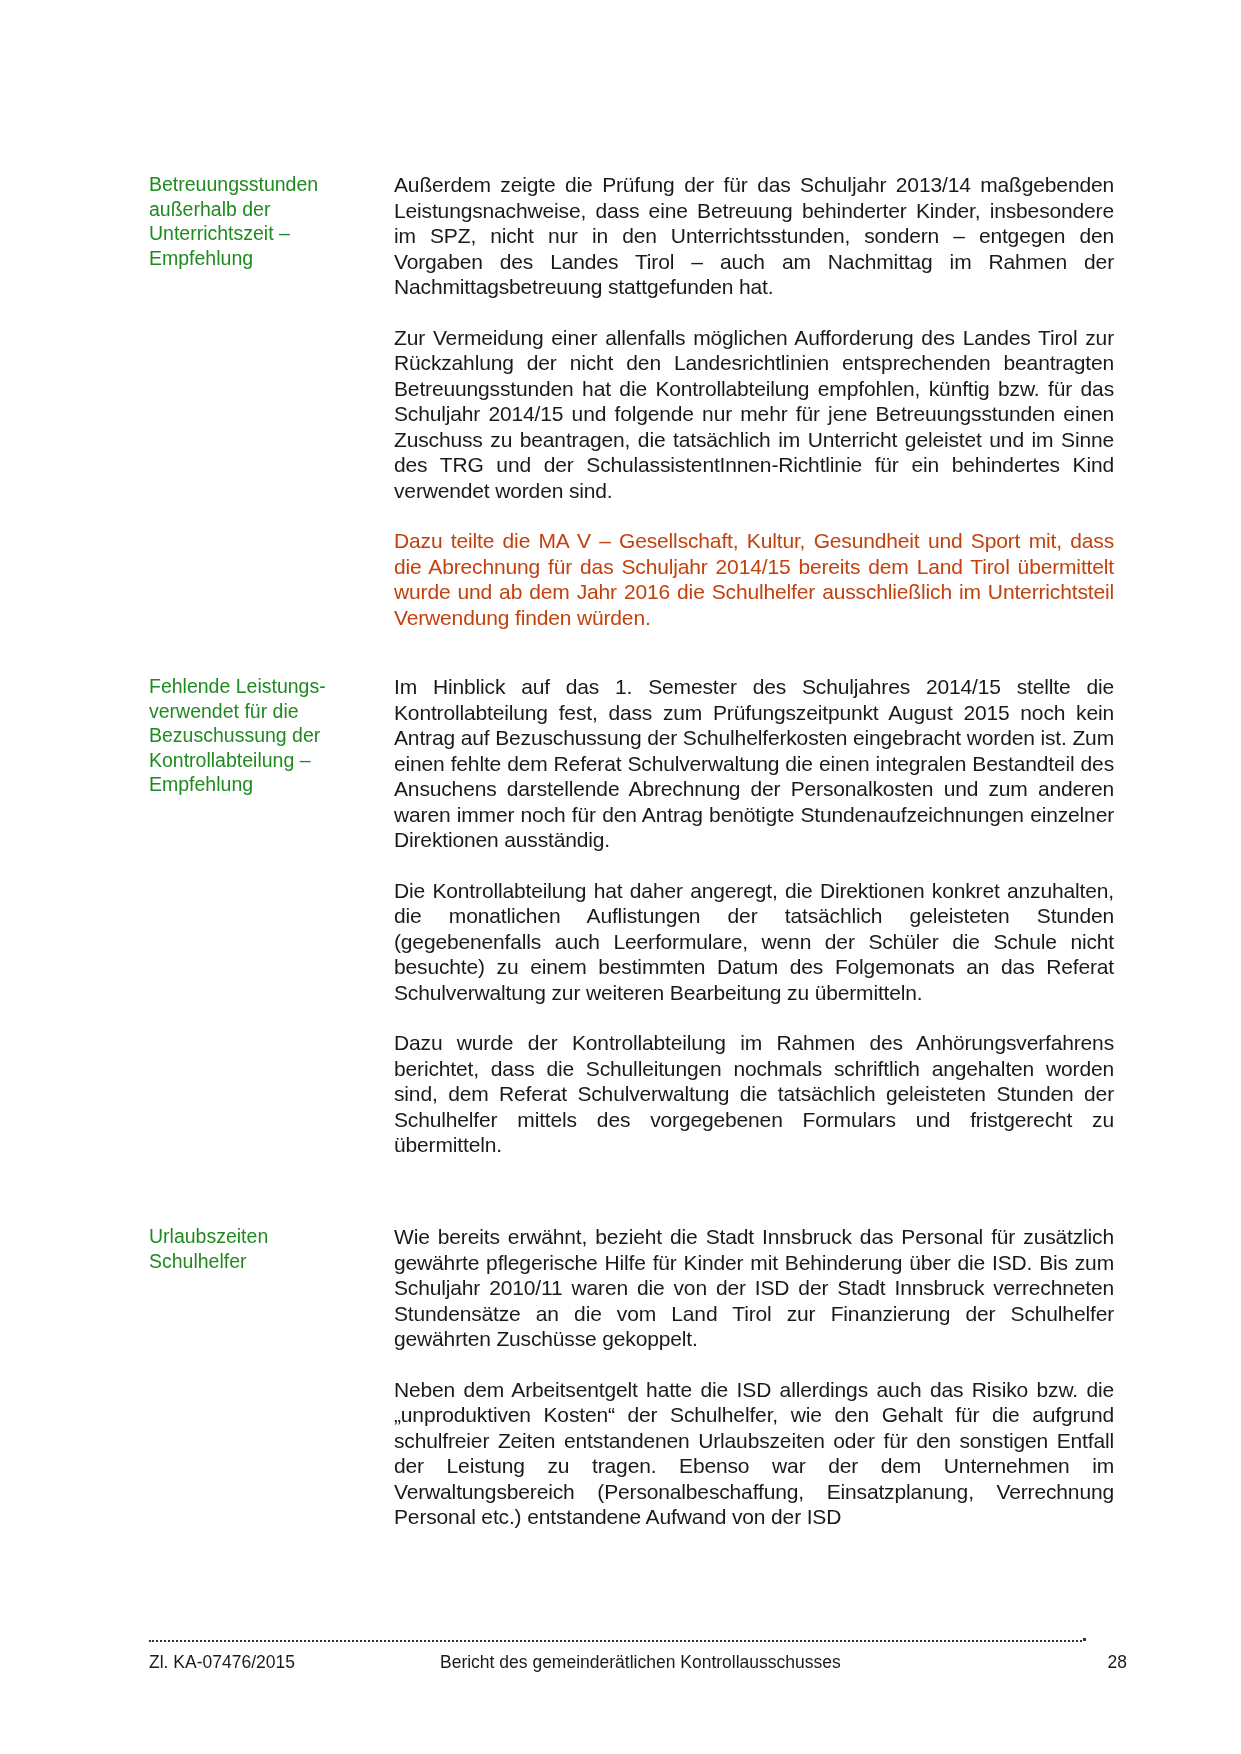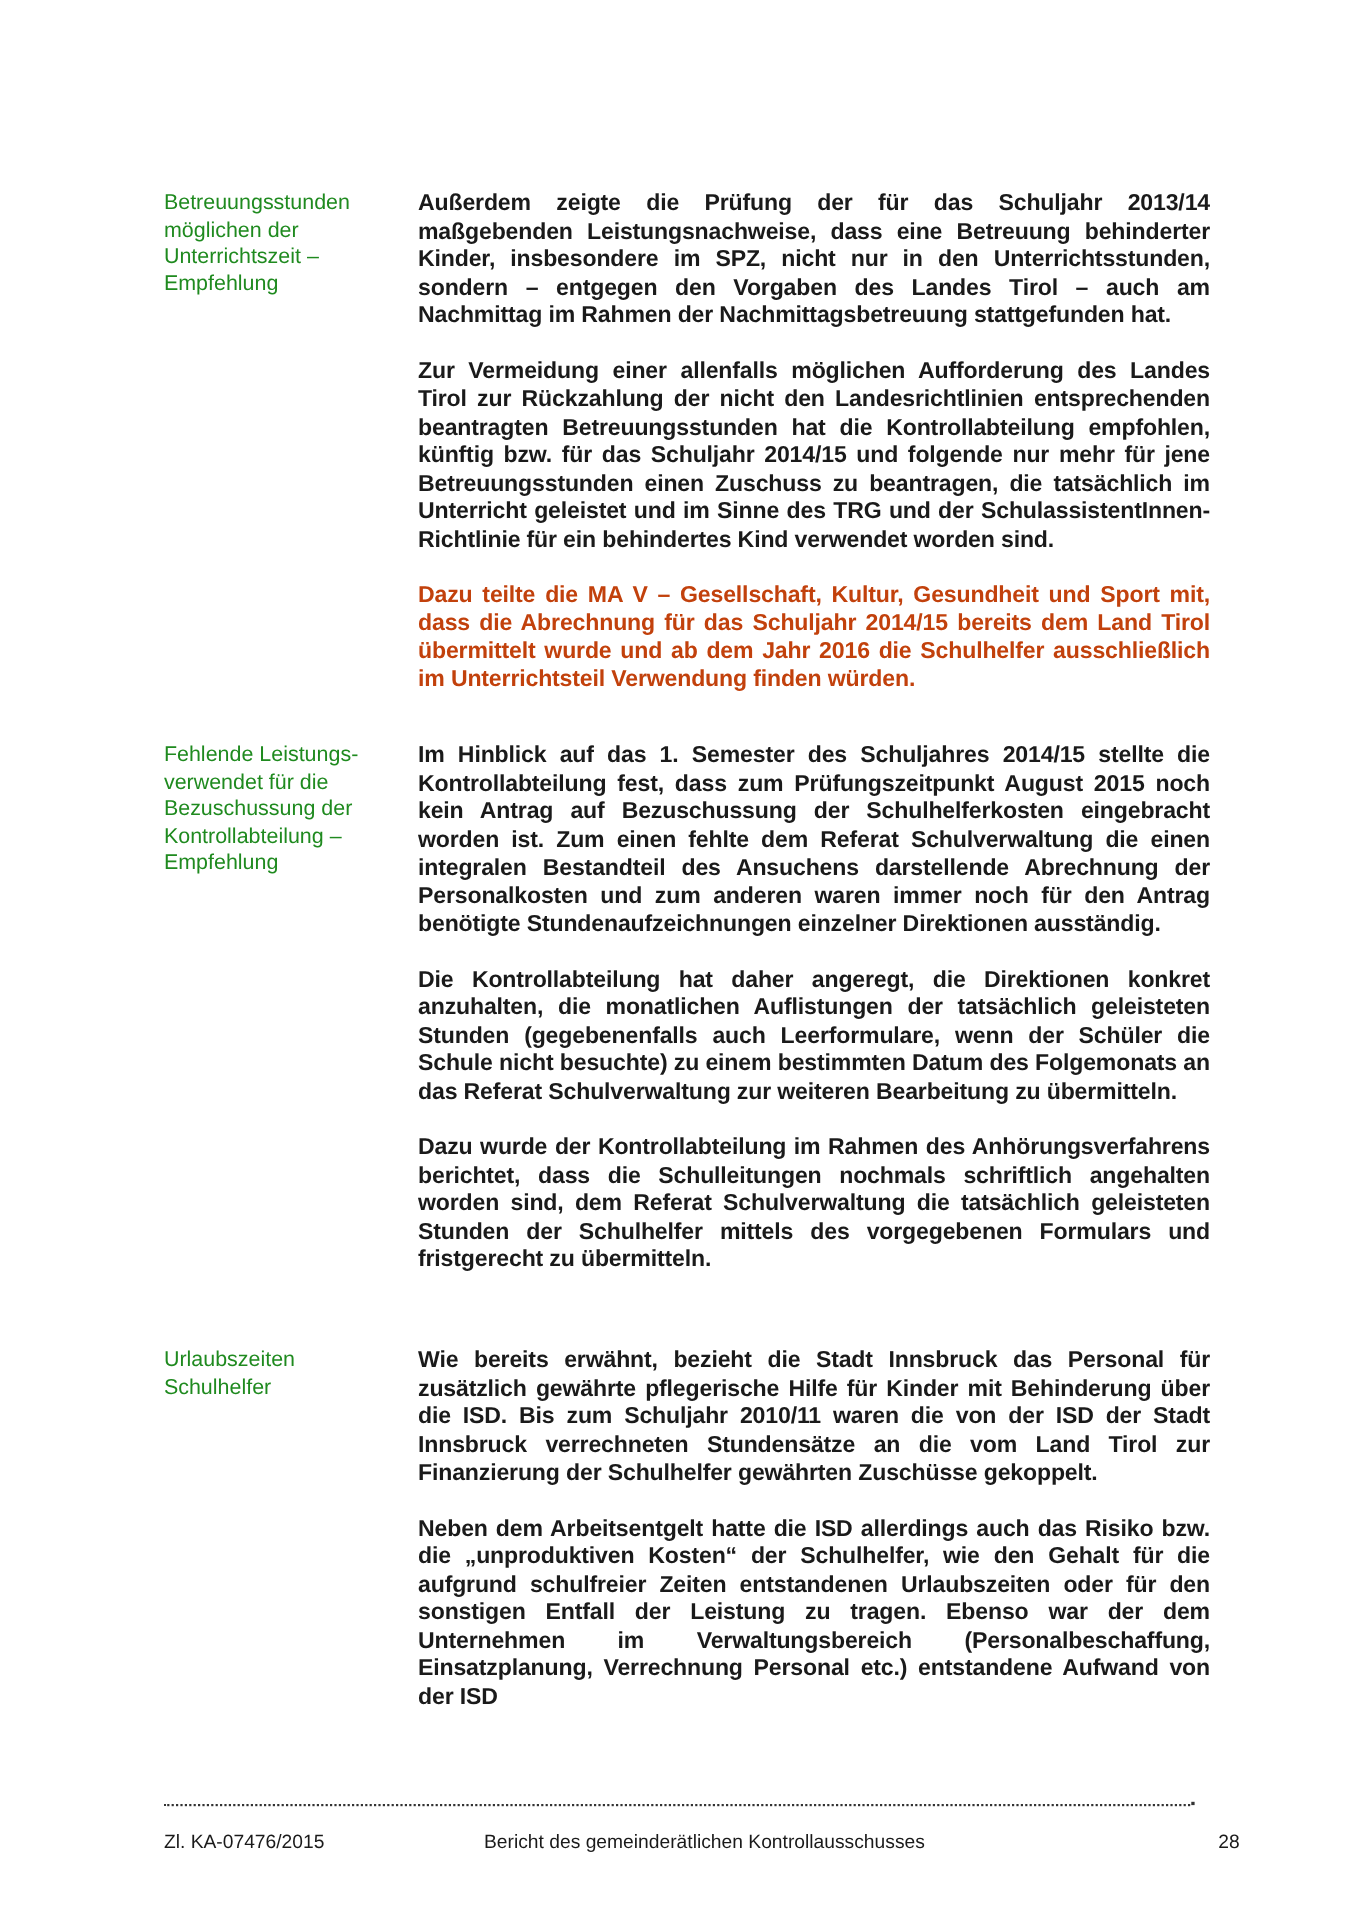--- a/index.html
+++ b/index.html
@@ -2,41 +2,41 @@
 <html><head>
 <meta charset="utf-8">
 <style>
   html, body { margin: 0; padding: 0; background: #ffffff; }
   body { width: 1241px; height: 1754px; position: relative; overflow: hidden;
          font-family: "Liberation Sans", sans-serif; color: #1a1a1a; }
   .page { position: absolute; left: 0; top: 0; width: 1241px; height: 1484px; padding-left: 40px; }
   .row { position: absolute; left: 0; width: 1241px; }
   .side { position: absolute; left: 149px; width: 200px; color: #1f8a1f;
           font-size: 19.5px; line-height: 24.5px; font-family: "Liberation Sans", sans-serif; }
-  .body-col { position: absolute; left: 380px; width: 720px; font-weight: bold; }
+  .body-col { position: absolute; left: 394px; width: 720px; }
   .para { font-size: 21px; line-height: 25.5px; text-align: justify; margin: 0 0 25px 0;
           font-family: "Liberation Sans", sans-serif; letter-spacing: -0.15px; }
   .footer-rule { position: absolute; left: 149px; top: 1640px; width: 933px; height: 0;
                  border-top: 2px dotted #333; }
   .footer-rule::after { content: ""; position: absolute; right: -4px; top: -4px; width: 3px; height: 3px; background:#333; }
   .footer { position: absolute; top: 1652px; font-size: 17.5px; color: #1a1a1a;
-            font-family: "Liberation Sans", sans-serif; margin-top: 12px; }
+            font-family: "Liberation Sans", sans-serif; }
   .f-left { left: 149px; }
   .f-center { left: 440px; }
   .f-right { right: 154px; text-align: right; }
 </style>
 </head>
 <body>
 
 <div class="page">
 
   <div class="row" style="top:172px;">
     <div class="side" style="color: rgb(31, 138, 31);">
       <div>Betreuungsstunden</div>
-      <div>möglichen der</div>
+      <div>außerhalb der</div>
       <div>Unterrichtszeit –</div>
       <div>Empfehlung</div>
     </div>
     <div class="body-col">
       <p class="para" style="color: rgb(26, 26, 26);">Außerdem zeigte die Prüfung der für das Schuljahr 2013/14 maßgebenden Leistungsnachweise, dass eine Betreuung behinderter Kinder, insbesondere im SPZ, nicht nur in den Unterrichtsstunden, sondern – entgegen den Vorgaben des Landes Tirol – auch am Nachmittag im Rahmen der Nachmittagsbetreuung stattgefunden hat.</p>
       <p class="para" style="color: rgb(26, 26, 26);">Zur Vermeidung einer allenfalls möglichen Aufforderung des Landes Tirol zur Rückzahlung der nicht den Landesrichtlinien entsprechenden beantragten Betreuungsstunden hat die Kontrollabteilung empfohlen, künftig bzw. für das Schuljahr 2014/15 und folgende nur mehr für jene Betreuungsstunden einen Zuschuss zu beantragen, die tatsächlich im Unterricht geleistet und im Sinne des TRG und der SchulassistentInnen-Richtlinie für ein behindertes Kind verwendet worden sind.</p>
       <p class="para" style="color: #c2410c;">Dazu teilte die MA V – Gesellschaft, Kultur, Gesundheit und Sport mit, dass die Abrechnung für das Schuljahr 2014/15 bereits dem Land Tirol übermittelt wurde und ab dem Jahr 2016 die Schulhelfer ausschließlich im Unterrichtsteil Verwendung finden würden.</p>
     </div>
   </div>
 

